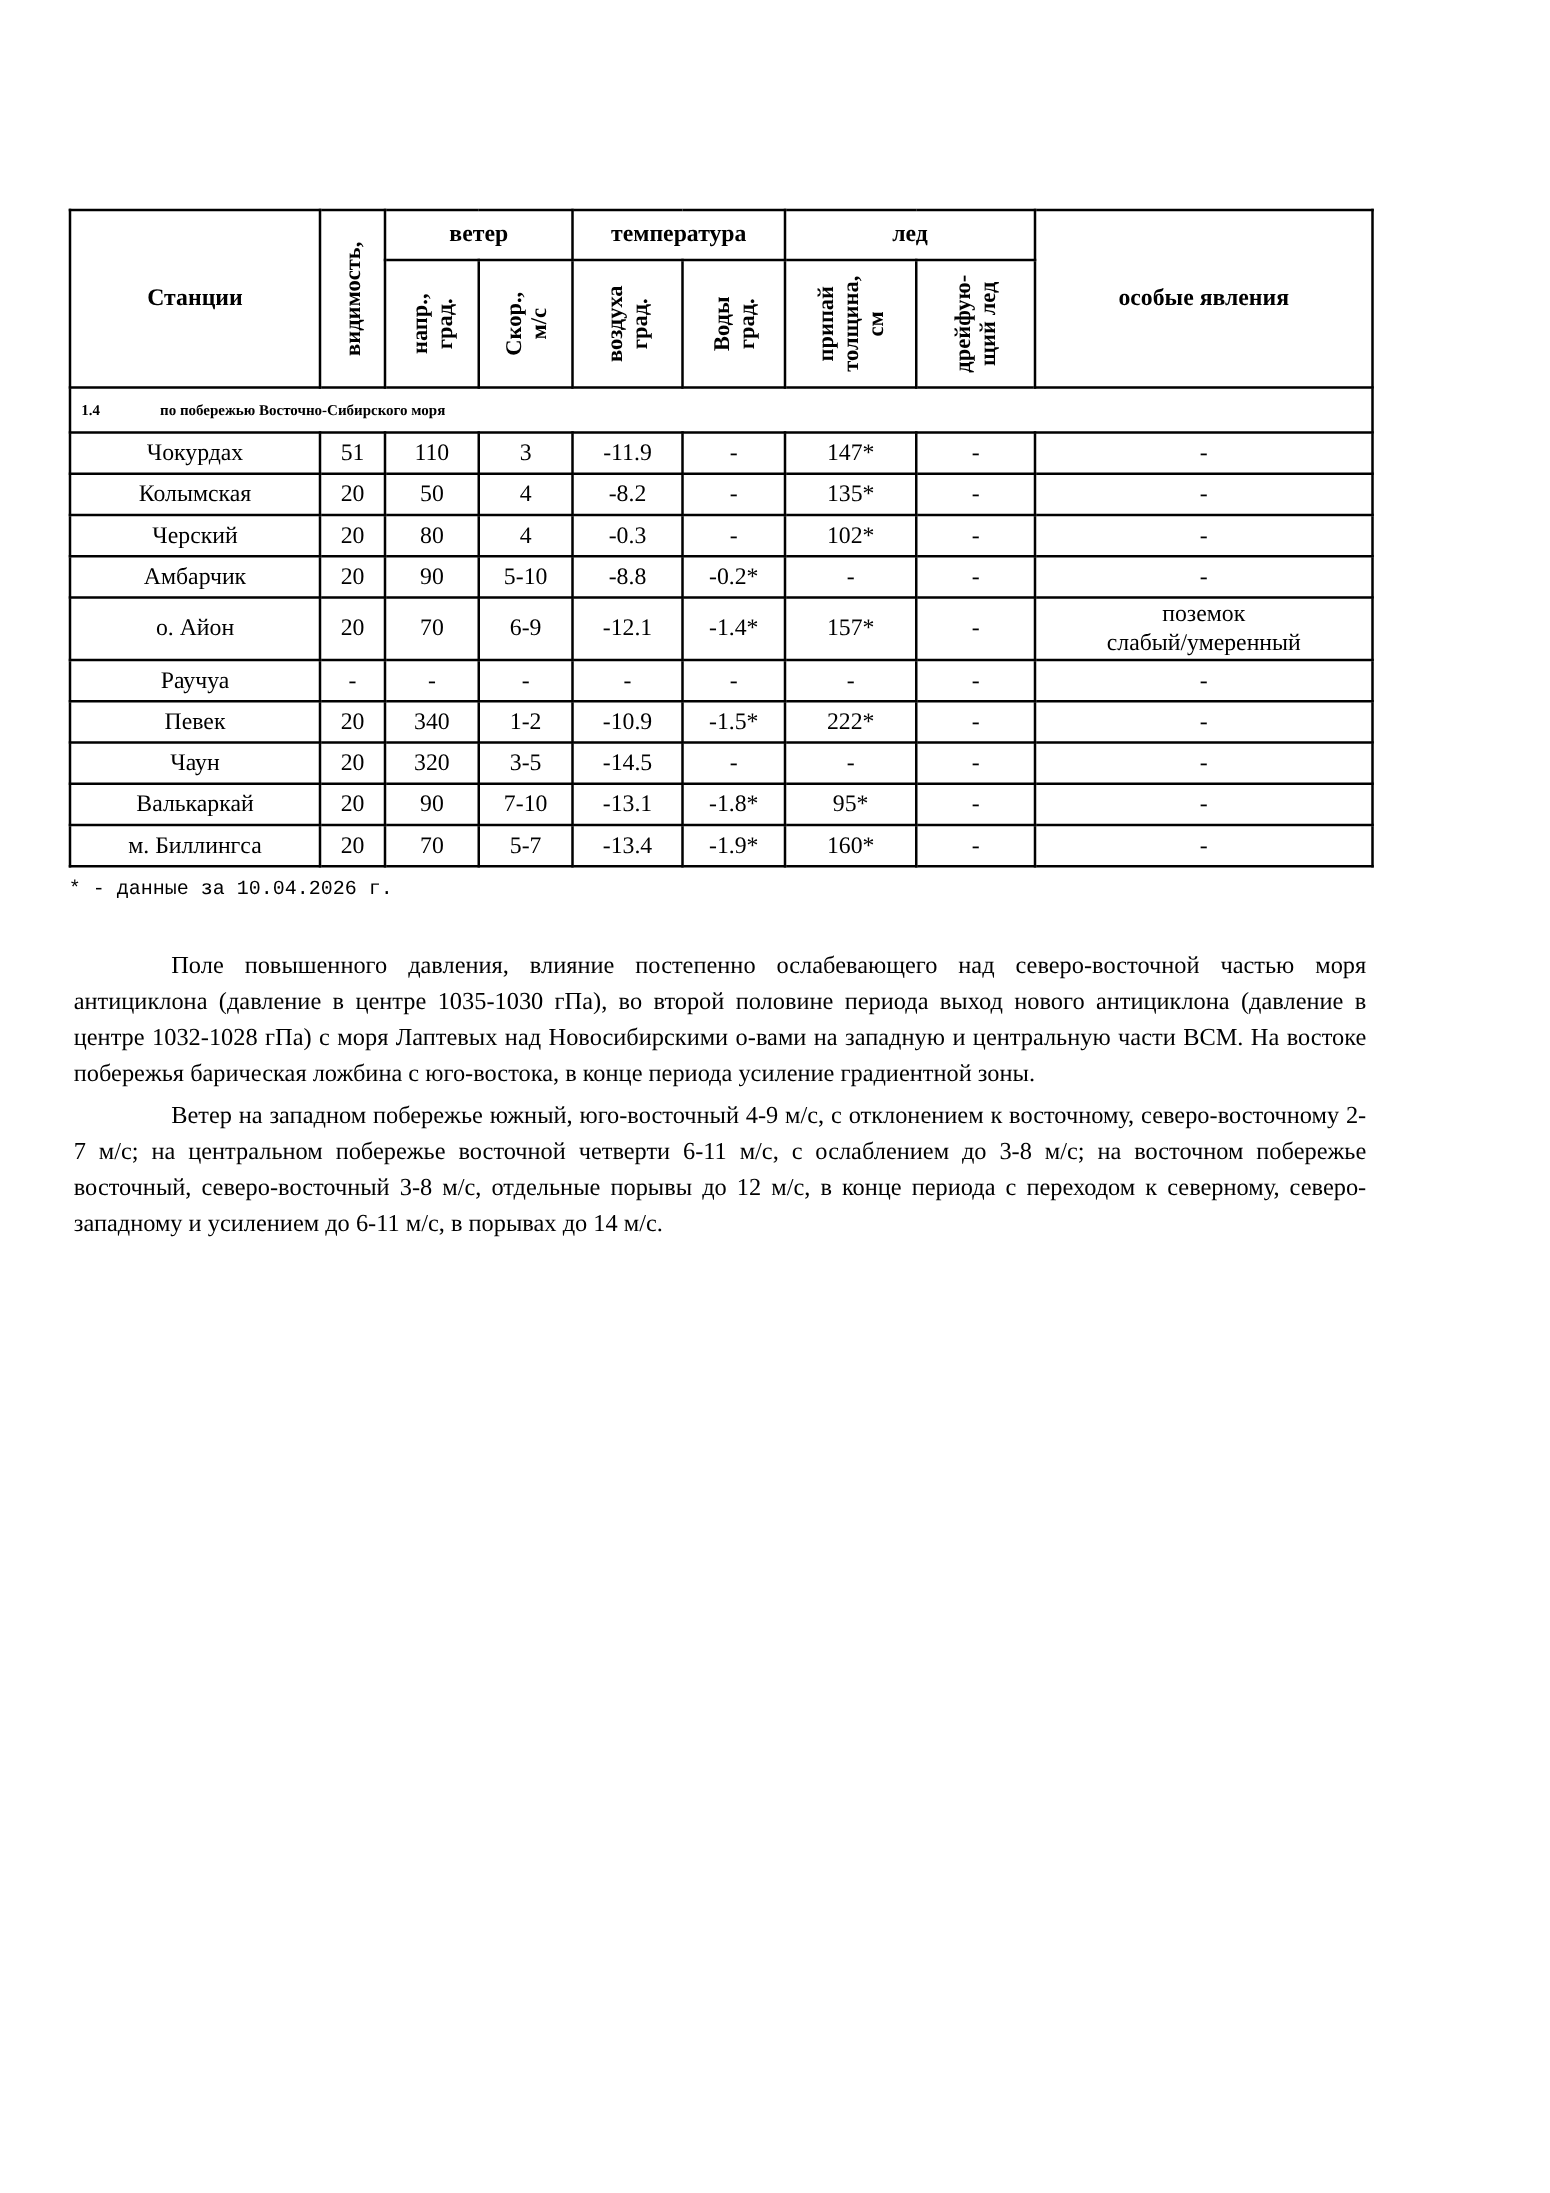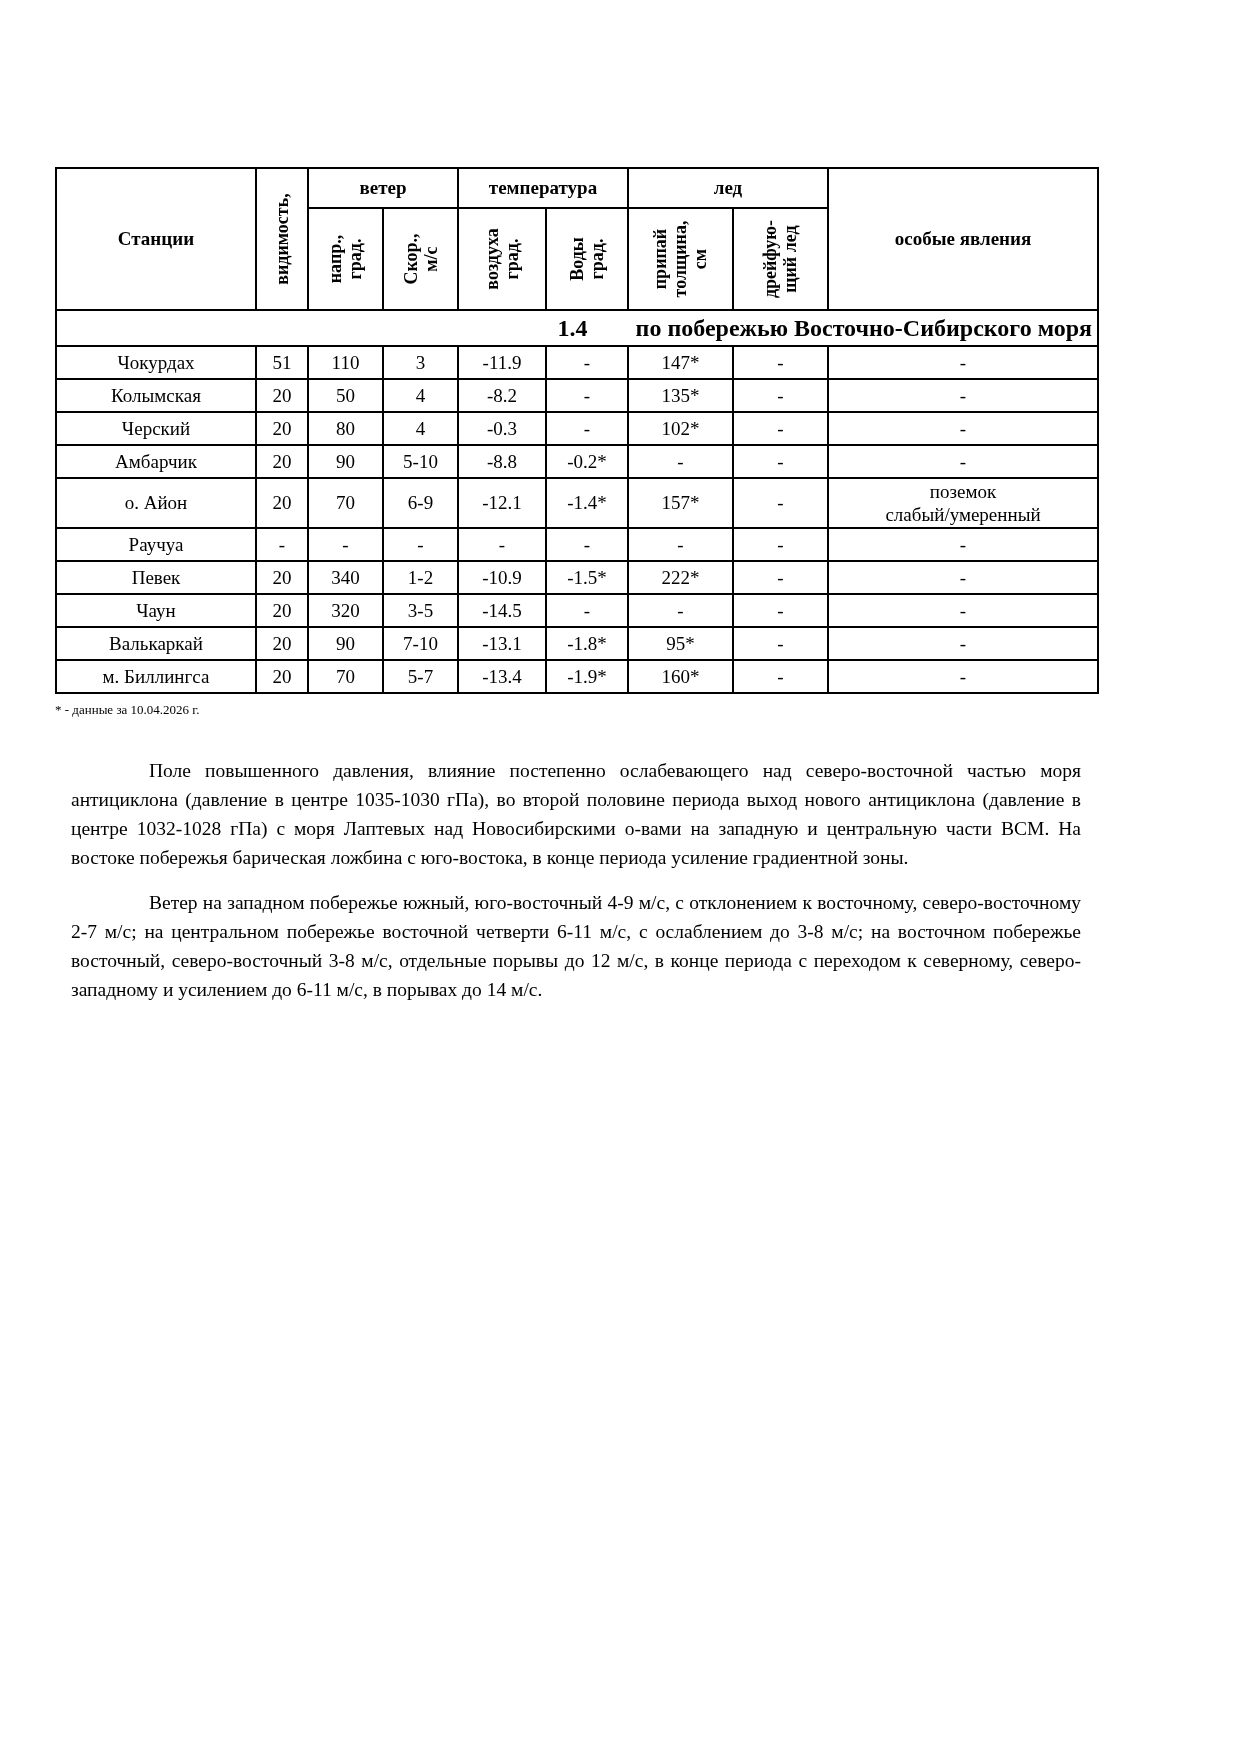--- a/index.html
+++ b/index.html
@@ -21,31 +21,31 @@
   table.wx th { font-weight:bold; font-size:19px; }
   thead tr.grp th { height:36px; }
   .vwrap { display:flex; align-items:center; justify-content:center; }
   .hfull { height:138px; }
   .hsub  { height:98px; }
   .rot {
     display:inline-block; transform:rotate(-90deg); white-space:pre-line;
     font-weight:bold; font-size:18px; line-height:20px; text-align:center;
   }
   tr.section td {
-    text-align:right; font-weight:bold; font-size:24px; height:32px; padding-left:8px;
+    text-align:left; font-weight:bold; font-size:12px; height:32px; padding-left:8px;
   }
   .secnum { display:inline-block; margin-right:48px; }
   tbody td { height:29px; }
   td.station { text-align:left; padding-left:8px; }
   td.phen { white-space:pre-line; line-height:23px; }
 
-  .footnote { margin-top:8px; font-size:13px; }
+  .footnote { margin-top:8px; font-size:16px;font-family:Liberation Mono, monospace; }
 
   .bodytext { margin-top:38px; font-size:19.5px; line-height:29px; text-align:justify; }
-  .bodytext p { margin:16px; }
+  .bodytext p { margin:4px; }
   .bodytext p.ind { text-indent:78px; }
 </style>
 </head>
 <body>
 
 <div class="page">
   <div class="content">
 
     <table class="wx">
       <colgroup>

